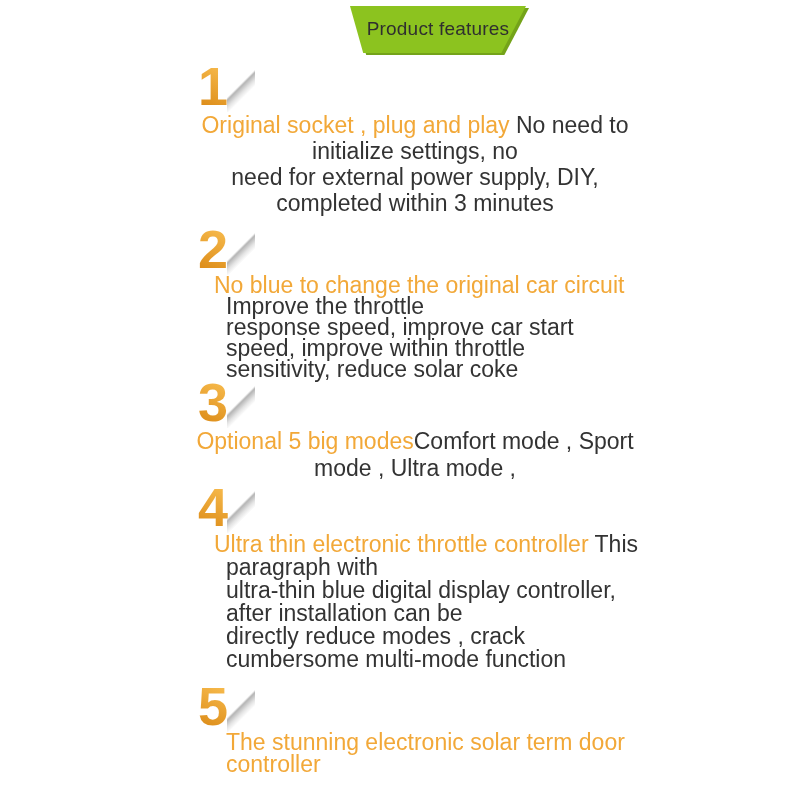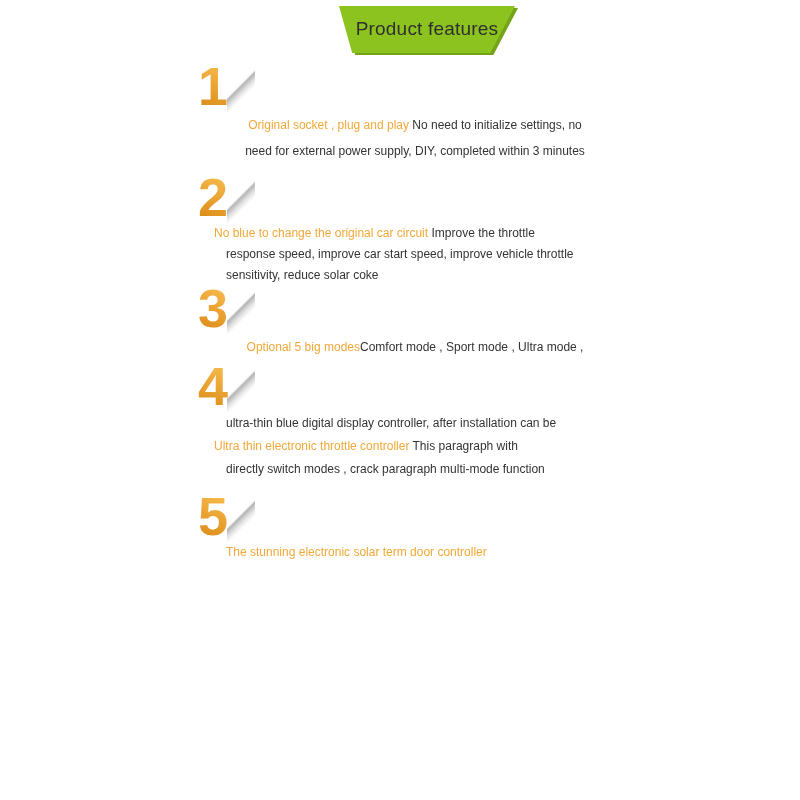--- a/index.html
+++ b/index.html
@@ -7,21 +7,21 @@
     width: 800px; height: 800px;
     background: #ffffff;
     overflow: hidden;
     font-family: "Liberation Sans", "DejaVu Sans", sans-serif;
     -webkit-font-smoothing: antialiased;
   }
   .page { position: relative; width: 800px; height: 800px; background: var(--background, #fff); }
 
   
   .badge-wrap {
-    position: absolute; left: 339px; top: 6px;
+    position: absolute; left: 350px; top: 6px;
     filter: drop-shadow(3px 2px 0 var(--badge-shadow-green, #74A319));
   }
   .badge {
     width: 176px; height: 47px;
     background: var(--badge-green, #8CC31F);
     clip-path: polygon(0 0, 100% 0, 86% 100%, 7.5% 100%);
     display: flex; align-items: center; justify-content: center;
   }
   .badge-label {
     font-size: 19px; letter-spacing: 0.2px;
@@ -53,21 +53,21 @@
     background: linear-gradient(135deg,
       rgba(255,255,255,0) 41%,
       var(--fold-gray, #B5B5B5) 45%,
       #e4e4e4 55%,
       #ffffff 64%,
       #ffffff 100%);
   }
 
   .para {
     margin: 4px 0 0 0;
-    font-size: 12px;
+    font-size: 23px;
     color: var(--body-text, #333333);
   }
   .lead { color: var(--accent-orange, #F2A838); }
 
   .center .para { text-align: center; }
   .left .para   { text-align: left; padding-left: 36px; }
   .left .line.first { text-indent: -12px; }
   .f5 .line.first   { text-indent: 0; }
 
   .f1 .para { line-height: 26px; }
@@ -106,44 +106,44 @@
       </div>
     </section>
 
     <section class="feature f2 left">
       <div class="num-row">
         <span class="num">2</span>
         <span class="corner"></span>
       </div>
       <div class="para">
         <div class="line first"><span class="lead">No blue to change the original car circuit</span><span> Improve the throttle</span></div>
-        <div class="line">response speed, improve car start speed, improve vehicle throttle</div>
+        <div class="line">response speed, improve car start speed, improve within throttle</div>
         <div class="line">sensitivity, reduce solar coke</div>
       </div>
     </section>
 
     <section class="feature f3 center">
       <div class="num-row">
         <span class="num">3</span>
         <span class="corner"></span>
       </div>
       <div class="para">
         <div class="line first"><span class="lead">Optional 5 big modes</span><span>Comfort mode , Sport mode , Ultra mode ,</span></div>
       </div>
     </section>
 
     <section class="feature f4 left">
       <div class="num-row">
         <span class="num">4</span>
         <span class="corner"></span>
       </div>
       <div class="para">
+        <div class="line first"><span class="lead">Ultra thin electronic throttle controller</span><span> This paragraph with</span></div>
         <div class="line">ultra-thin blue digital display controller, after installation can be</div>
-        <div class="line first"><span class="lead">Ultra thin electronic throttle controller</span><span> This paragraph with</span></div>
-        <div class="line">directly switch modes , crack paragraph multi-mode function</div>
+        <div class="line">directly reduce modes , crack cumbersome multi-mode function</div>
       </div>
     </section>
 
     <section class="feature f5 left">
       <div class="num-row">
         <span class="num">5</span>
         <span class="corner"></span>
       </div>
       <div class="para">
         <div class="line first"><span class="lead">The stunning electronic solar term door controller</span><span></span></div>

